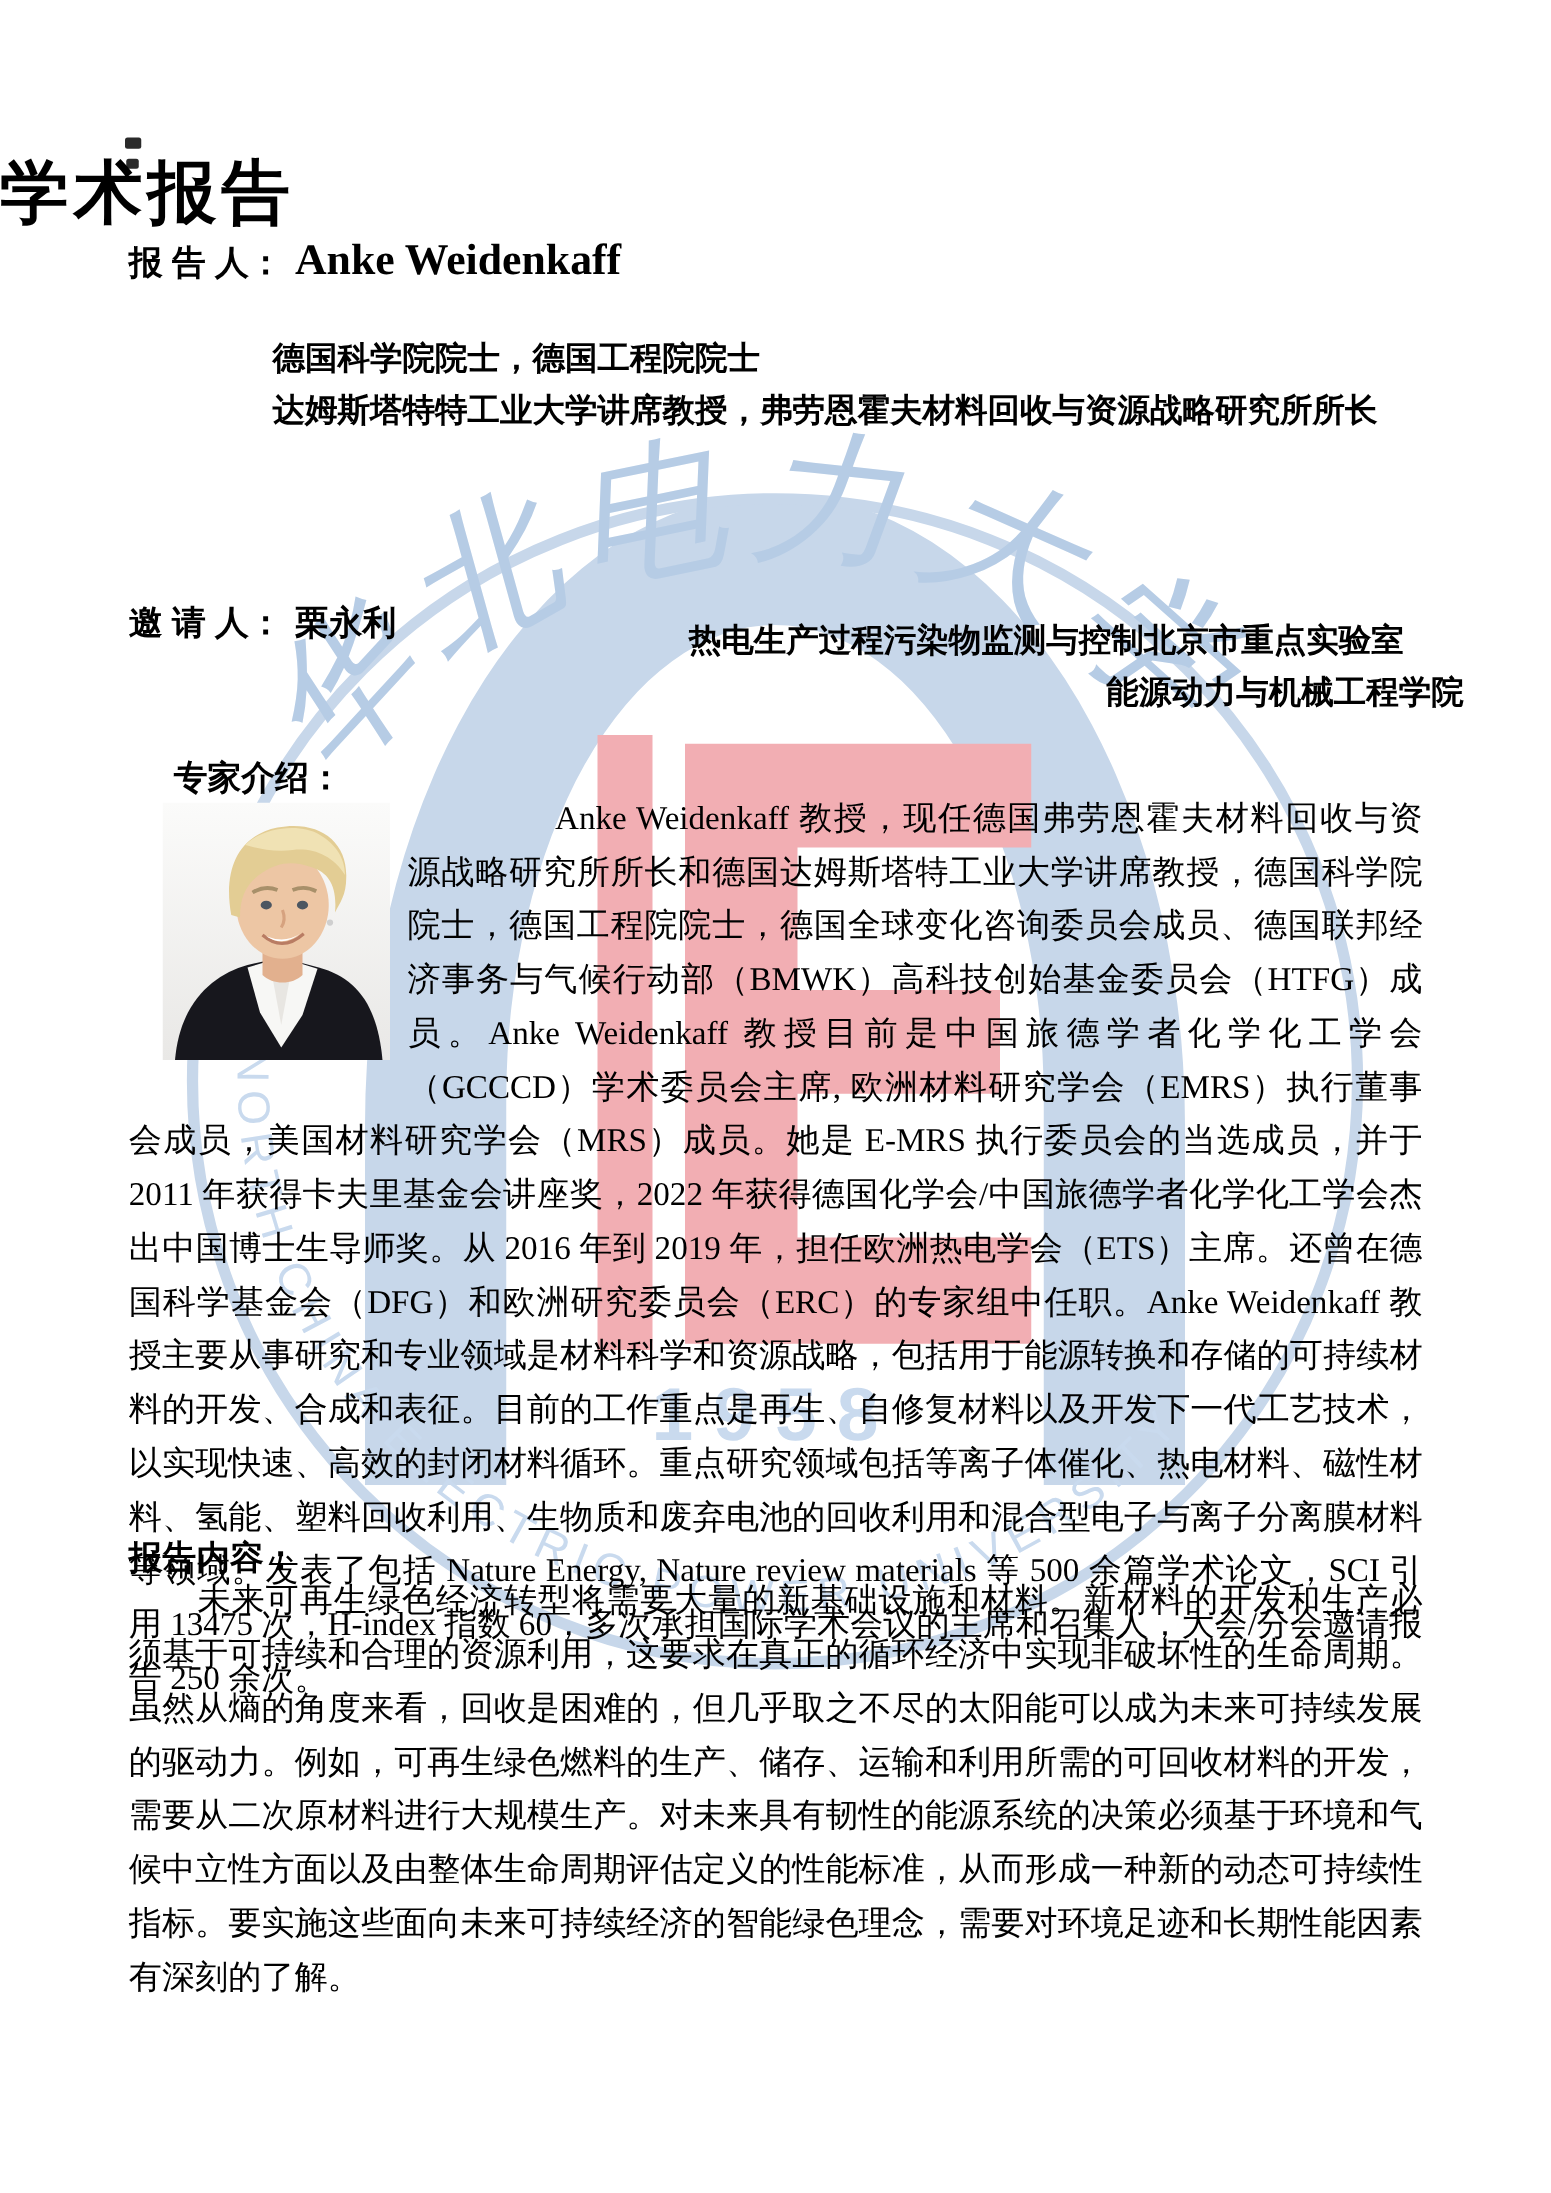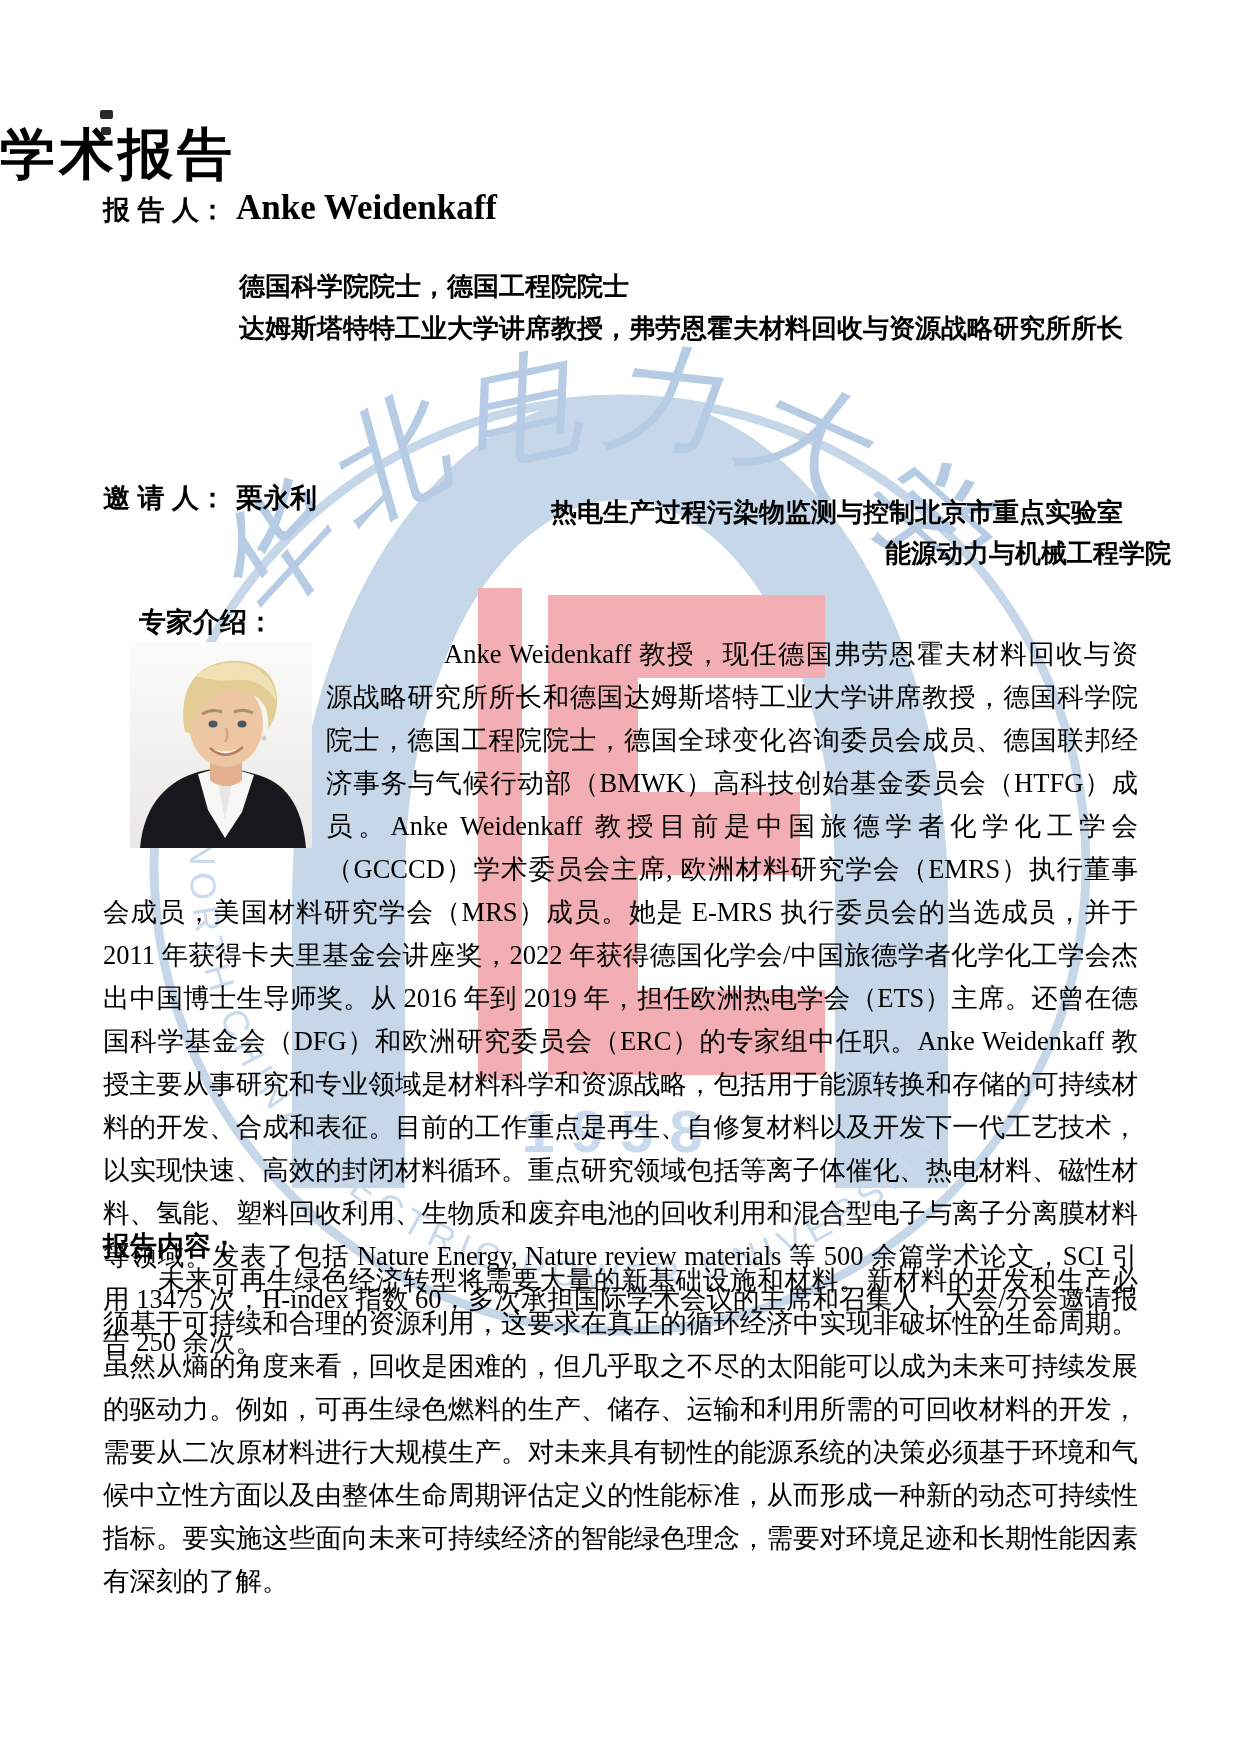--- a/index.html
+++ b/index.html
@@ -34,21 +34,21 @@
     font-weight:bold; font-size:27px;text-align:right;
   }
   .gap { display:inline-block; width:10px; }
   .name-val { font-family:"Liberation Serif","DejaVu Serif",serif; font-weight:bold; font-size:35px; }
   .serif-val { font-family:"Liberation Serif","DejaVu Serif",serif; font-weight:bold; font-size:28px; }
   .sans-val  { font-family:"Liberation Sans","DejaVu Sans",sans-serif; font-weight:bold; font-size:27px; }
 
   .row-speaker { top:188px; }
   .cred { position:absolute; left:218px; white-space:nowrap;
           font-family:"Liberation Sans","DejaVu Sans",sans-serif;
-          font-weight:bold; font-size:26px;margin-left:21px; }
+          font-weight:bold; font-size:26px; }
   .cred1 { top:269px; }
   .cred2 { top:311px; }
   .row-topic { top:356px; }
   .row-time  { top:398px; }
   .row-venue { top:439px; }
   .row-inviter { top:480px; }
 
   .host-block {
     position:absolute; left:103px; top:492px; width:1068px;
     text-align:right;

